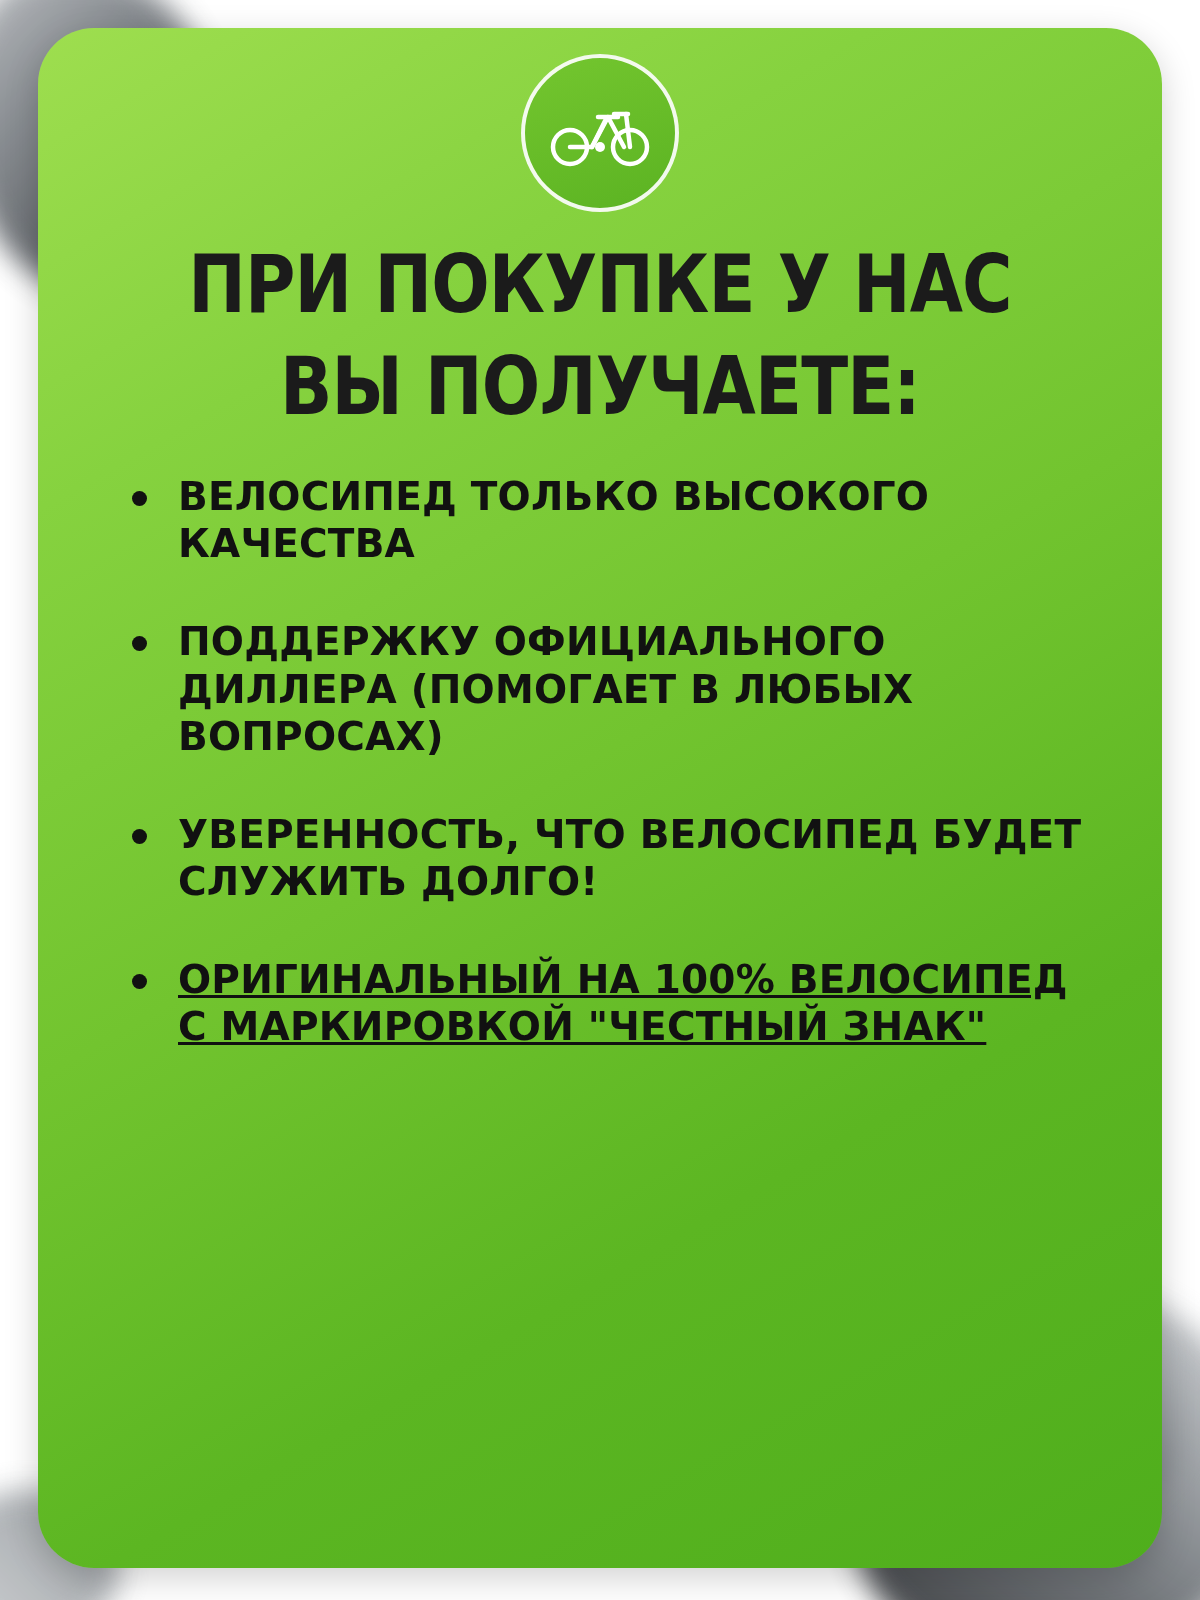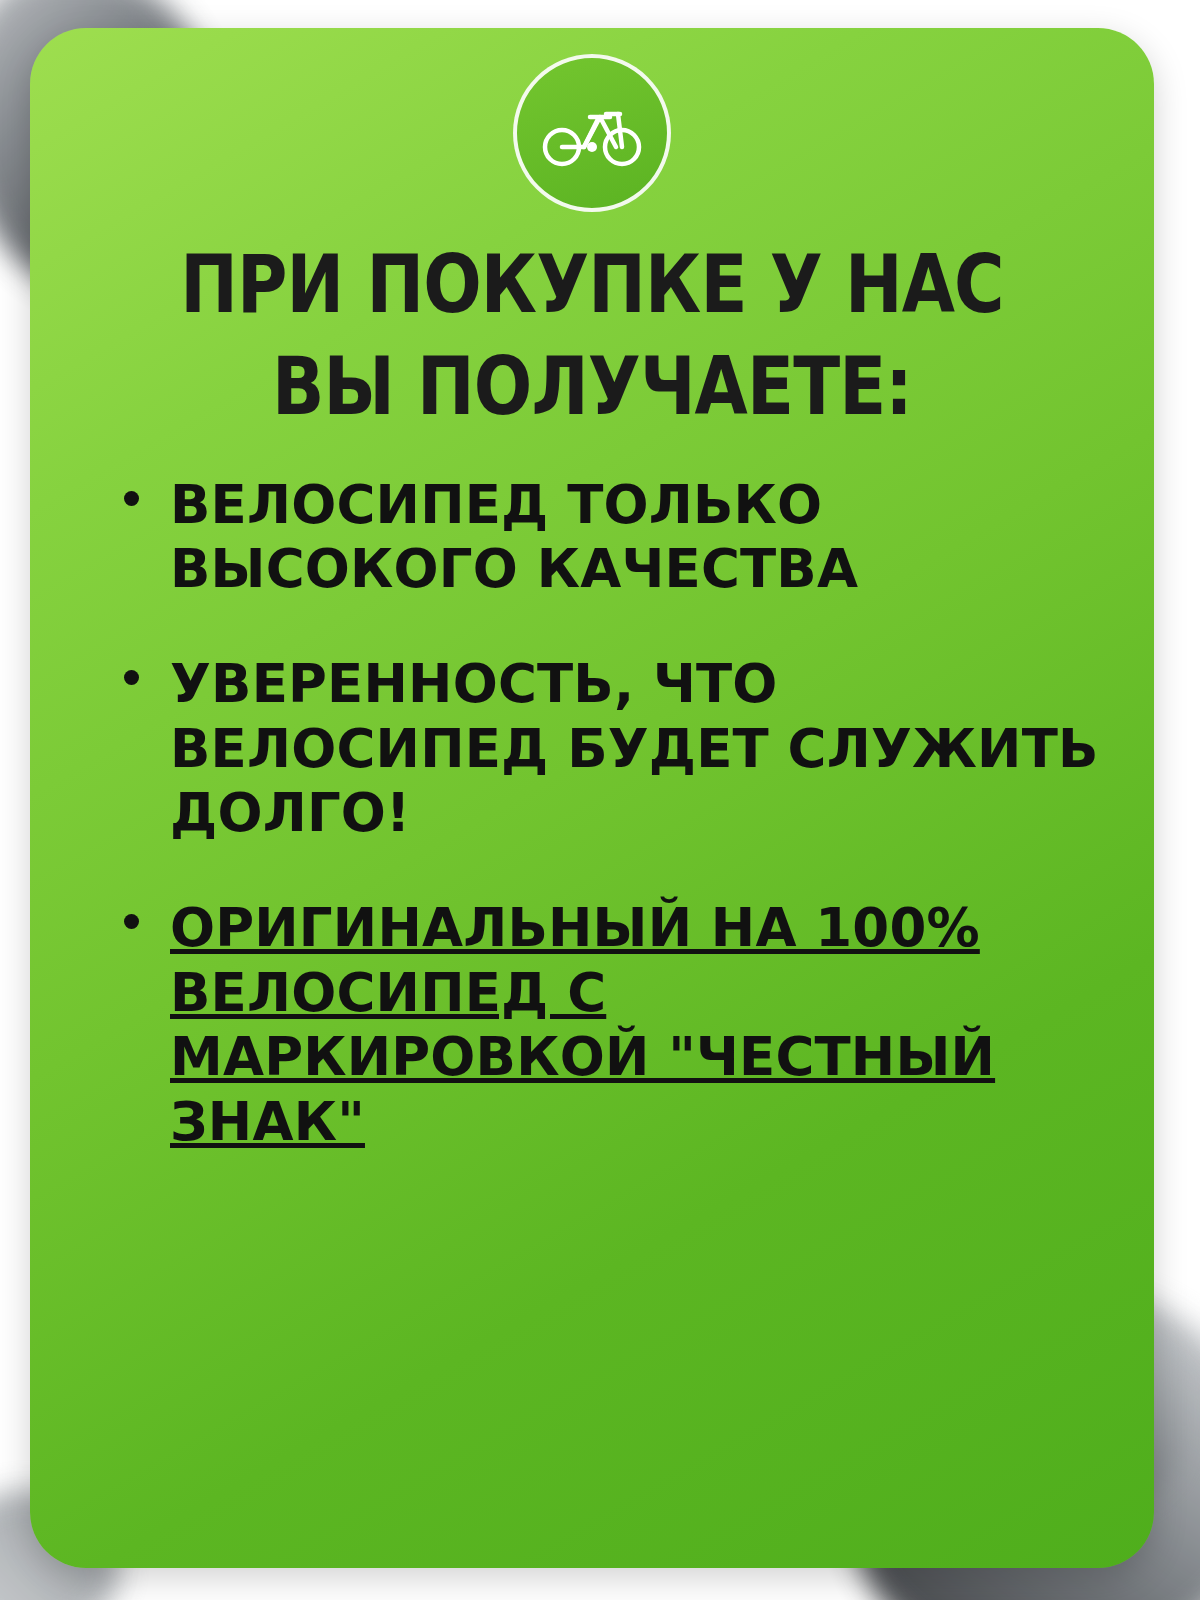--- a/index.html
+++ b/index.html
@@ -57,21 +57,21 @@
   .bg-blob.bl {
     left: -60px; bottom: -40px;
     width: 180px; height: 150px;
     background: linear-gradient(45deg, #cfd2d4, #8b9095);
     border-radius: 50%;
   }
 
   
   .card {
     position: absolute;
-    left: 30px;
+    left: 38px;
     top: 28px;
     width: 1124px;
     height: 1540px;
     border-radius: 56px;
     background: linear-gradient(150deg, #9ede4f 0%, #86d23f 22%, #72c42f 48%, #5cb622 72%, #4fae1c 100%);
     box-shadow: 0 10px 34px rgba(0,0,0,.18);
     overflow: hidden;
   }
 
   
@@ -114,21 +114,21 @@
     padding: 0;
     list-style: none;
     color: #111111;
   }
   .list li {
     position: relative;
     padding-left: 54px;
     margin-bottom: 50px;
     font-family: "DejaVu Sans", sans-serif;
     font-weight: 700;
-    font-size: 53px;
+    font-size: 39px;
     line-height: 1.22;
     letter-spacing: .2px;
     text-transform: uppercase;
   }
   .list li:last-child { margin-bottom: 0; text-decoration: underline; }
   .list li::before {
     content: "";
     position: absolute;
     left: 8px;
     top: 18px;
@@ -166,17 +166,18 @@
           <circle cx="52" cy="50" r="5" fill="#ffffff"></circle>
         </svg>
       </span>
     </div>
   </div>
 
   <h1 class="title">ПРИ ПОКУПКЕ У НАС ВЫ ПОЛУЧАЕТЕ:</h1>
 
   <ul class="list">
     <li>ВЕЛОСИПЕД ТОЛЬКО ВЫСОКОГО КАЧЕСТВА</li>
+    <li>ПОДДЕРЖКУ ОФИЦИАЛЬНОГО ДИЛЛЕРА (ПОМОГАЕТ В ЛЮБЫХ ВОПРОСАХ)</li>
     <li>УВЕРЕННОСТЬ, ЧТО ВЕЛОСИПЕД БУДЕТ СЛУЖИТЬ ДОЛГО!</li>
     <li class="li-tight">ОРИГИНАЛЬНЫЙ НА 100% ВЕЛОСИПЕД С МАРКИРОВКОЙ "ЧЕСТНЫЙ ЗНАК"</li>
   </ul>
 
 </div>
 
 </body></html>

